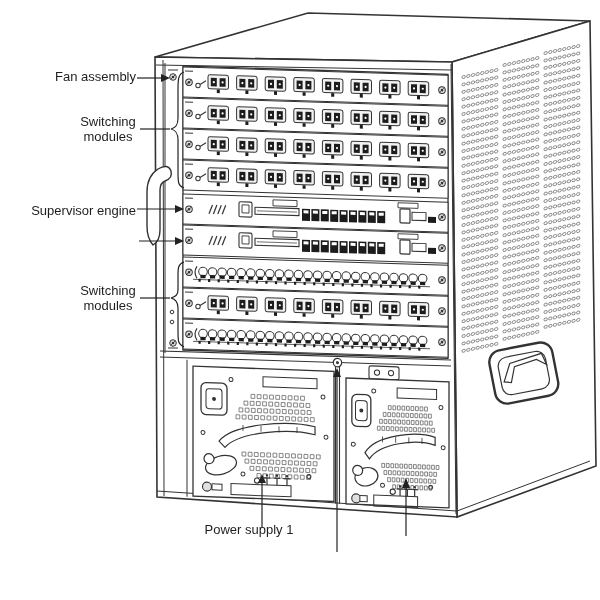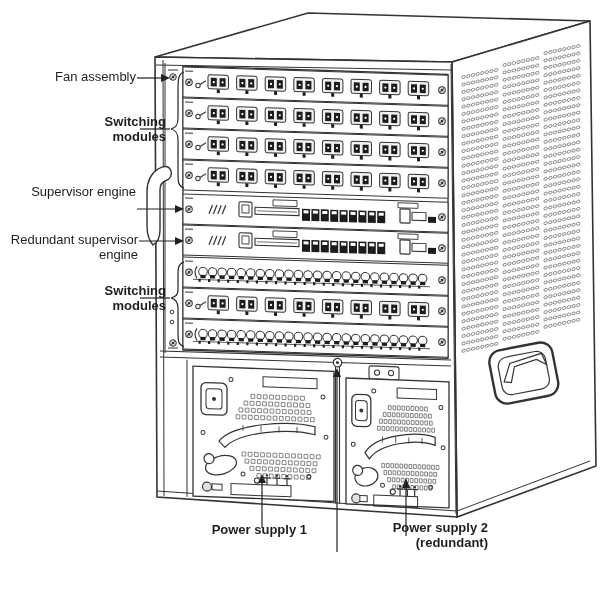--- a/index.html
+++ b/index.html
@@ -1,21 +1,21 @@
 <!DOCTYPE html>
 <html><head>
 <meta charset="utf-8">
 <style>
   html,body{margin:0;padding:0;background:#ffffff;}
   .stage{position:relative;width:600px;height:600px;background:#ffffff;overflow:hidden;
          font-family:"Liberation Sans",sans-serif;}
   svg{position:absolute;left:0;top:0;}
   .lbl{position:absolute;font-size:13px;line-height:14.5px;color:#1e1e1e;
        white-space:pre-line;font-family:"Liberation Sans",sans-serif;}
-  .r{text-align:right;} .c{text-align:right;font-weight:bold;}
+  .r{text-align:right;} .c{text-align:center;}
 </style>
 </head>
 <body>
 
 <div class="stage">
 
   <svg id="art" width="600" height="600" viewBox="0 0 600 600">
 
     <g>
       <polygon points="155,57 308,13 590,21 452,62" fill="#ffffff" stroke="#333333" stroke-width="1.6"></polygon>
@@ -1858,21 +1858,17 @@
       <polygon points="337,368 333,377 341,377" fill="#222222" stroke="none"></polygon>
 
       <line x1="406" y1="536" x2="406" y2="488"></line>
       <polygon points="406,478 402,488 410,488" fill="#222222" stroke="none"></polygon>
     </g>
   </svg>
 
   <div class="lbl r" style="left:18px;top:70px;width:118px;">Fan assembly</div>
   <div class="lbl c" style="left:50px;top:115px;width:116px;">Switching
 modules</div>
-  <div class="lbl r" style="left:5px;top:185px;width:131px;">Supervisor engine</div>
-  <div class="lbl r" style="left:0px;top:233px;width:138px;">Redundant supervisor
-engine</div>
+  <div class="lbl r" style="left:5px;top:204px;width:131px;">Supervisor engine</div>
   <div class="lbl c" style="left:50px;top:284px;width:116px;">Switching
 modules</div>
   <div class="lbl c" style="left:191px;top:523px;width:116px;">Power supply 1</div>
-  <div class="lbl c" style="left:371px;top:521px;width:117px;">Power supply 2
-(redundant)</div>
 </div>
 
 </body></html>

